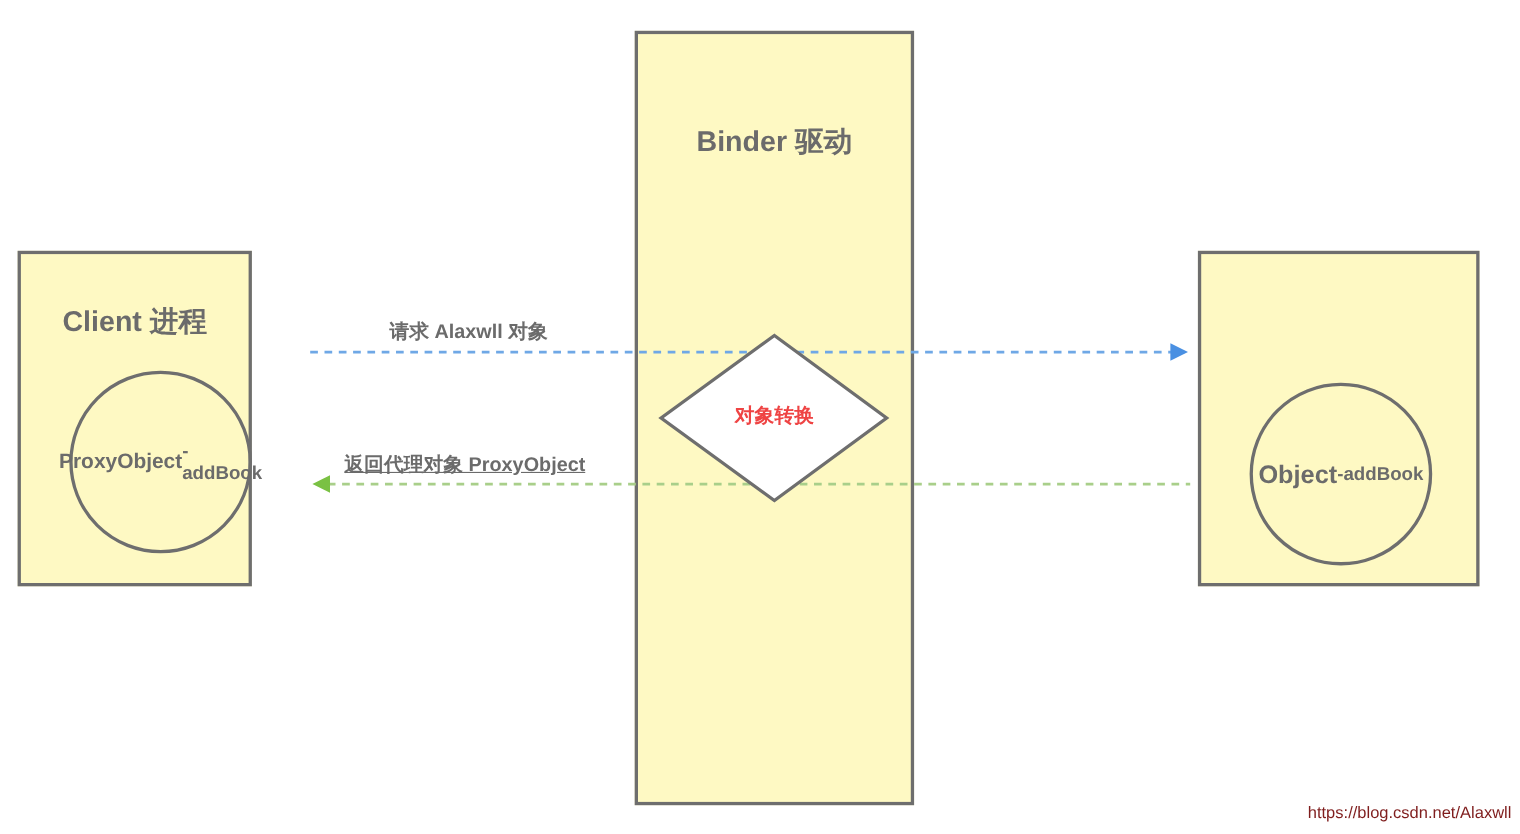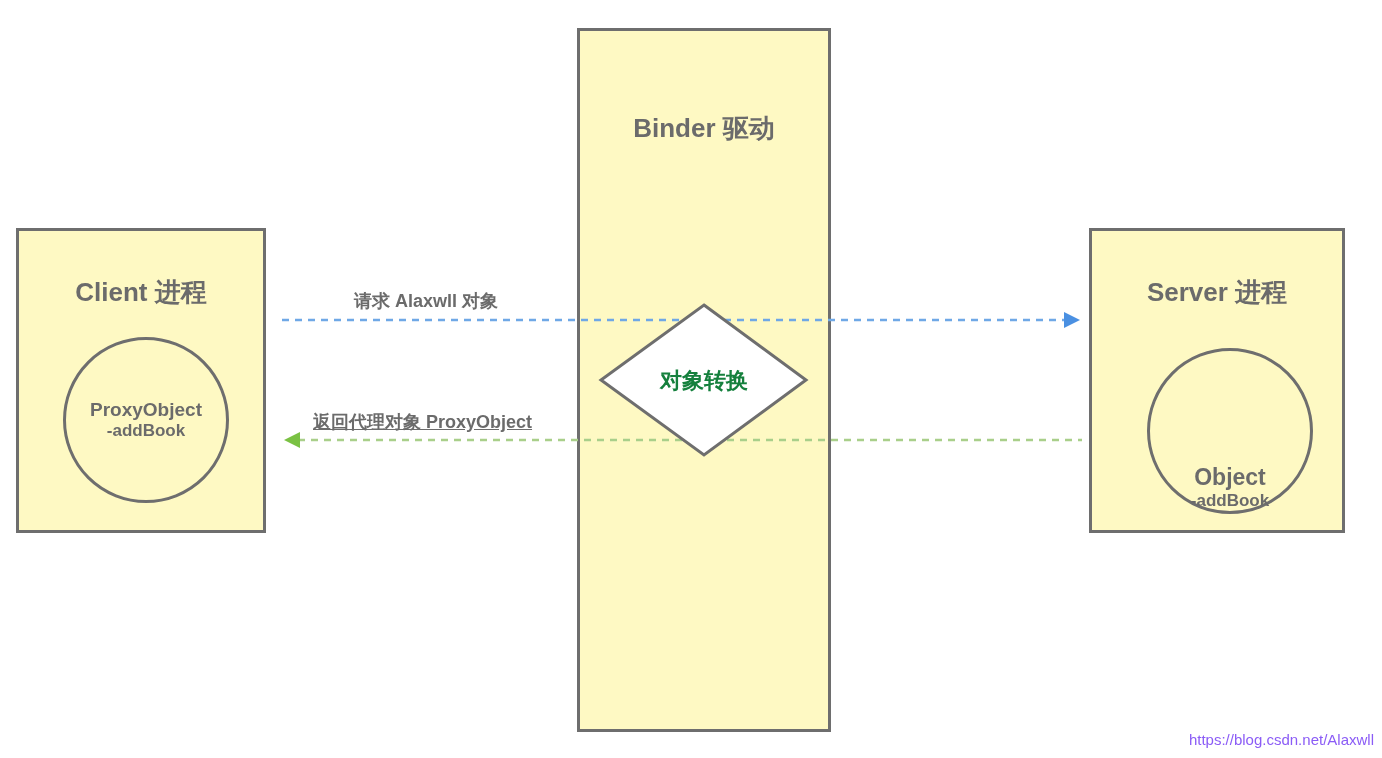--- a/index.html
+++ b/index.html
@@ -1,46 +1,45 @@
 <!DOCTYPE html>
 <html><head>
   <meta charset="utf-8">
   <style>
     html, body { margin: 0; padding: 0; background: #ffffff; }
     body { width: 1382px; height: 758px; position: relative; overflow: hidden;
            font-family: "Liberation Sans", "DejaVu Sans", sans-serif; color: #6b6b6b; }
     .box { position: absolute; border: 3px solid #6e6e6e; box-sizing: border-box; background: #fef9c3; }
     .title { position: absolute; left: 0; right: 0; text-align: center; font-weight: bold; font-size: 26px; color: #6b6b6b; }
     .circle { position: absolute; border: 3px solid #6e6e6e; border-radius: 50%; box-sizing: border-box;
-              display: flex; flex-direction: column; align-items: center; justify-content: center; }
+              display: flex; flex-direction: row; align-items: center; justify-content: center; }
     .c-name { font-weight: bold; color: #6b6b6b; }
     .c-method { font-weight: bold; color: #6b6b6b; font-size: 17px; }
     .label { position: absolute; font-weight: bold; font-size: 18px; color: #6b6b6b; white-space: nowrap; }
     svg.overlay { position: absolute; left: 0; top: 0; }
-    .diamond-text { position: absolute; font-size: 22px; font-weight: bold; color: #15803d; text-align: center; }
-    .watermark { position: absolute; right: 8px; bottom: 10px; font-size: 15px; color: #8b5cf6; }
+    .diamond-text { position: absolute; font-size: 18px; font-weight: bold; color: #ef4444; text-align: center; }
+    .watermark { position: absolute; right: 8px; bottom: 10px; font-size: 15px; color: #7f1d1d; }
   </style>
 </head>
 <body>
 
-<div class="box" style="left:16px; top:228px; width:250px; height:305px;">
+<div class="box" style="left:16px; top:228px; width:213px; height:305px;">
   <div class="title" style="top:44px;">Client 进程</div>
   <div class="circle" style="left:44px; top:106px; width:166px; height:166px;">
     <div class="c-name" style="font-size:19px;">ProxyObject</div>
     <div class="c-method">-addBook</div>
   </div>
 </div>
 
 <div class="box" style="left:577px; top:28px; width:254px; height:704px;">
   <div class="title" style="top:80px;">Binder 驱动</div>
 </div>
 
 <div class="box" style="left:1089px; top:228px; width:256px; height:305px;">
-  <div class="title" style="top:44px;">Server 进程</div>
-  <div class="circle" style="left:55px; top:117px; width:166px; height:166px;justify-content:flex-end;">
+  <div class="circle" style="left:44px; top:117px; width:166px; height:166px;">
     <div class="c-name" style="font-size:23px;">Object</div>
     <div class="c-method">-addBook</div>
   </div>
 </div>
 
 <svg class="overlay" width="1382" height="758">
 
   <g>
     <line x1="282" y1="320" x2="1066" y2="320" stroke="#6fa8e6" stroke-width="2.5" stroke-dasharray="7,6"></line>
     <polygon points="1064,312 1080,320 1064,328" fill="#4a90e2"></polygon>

